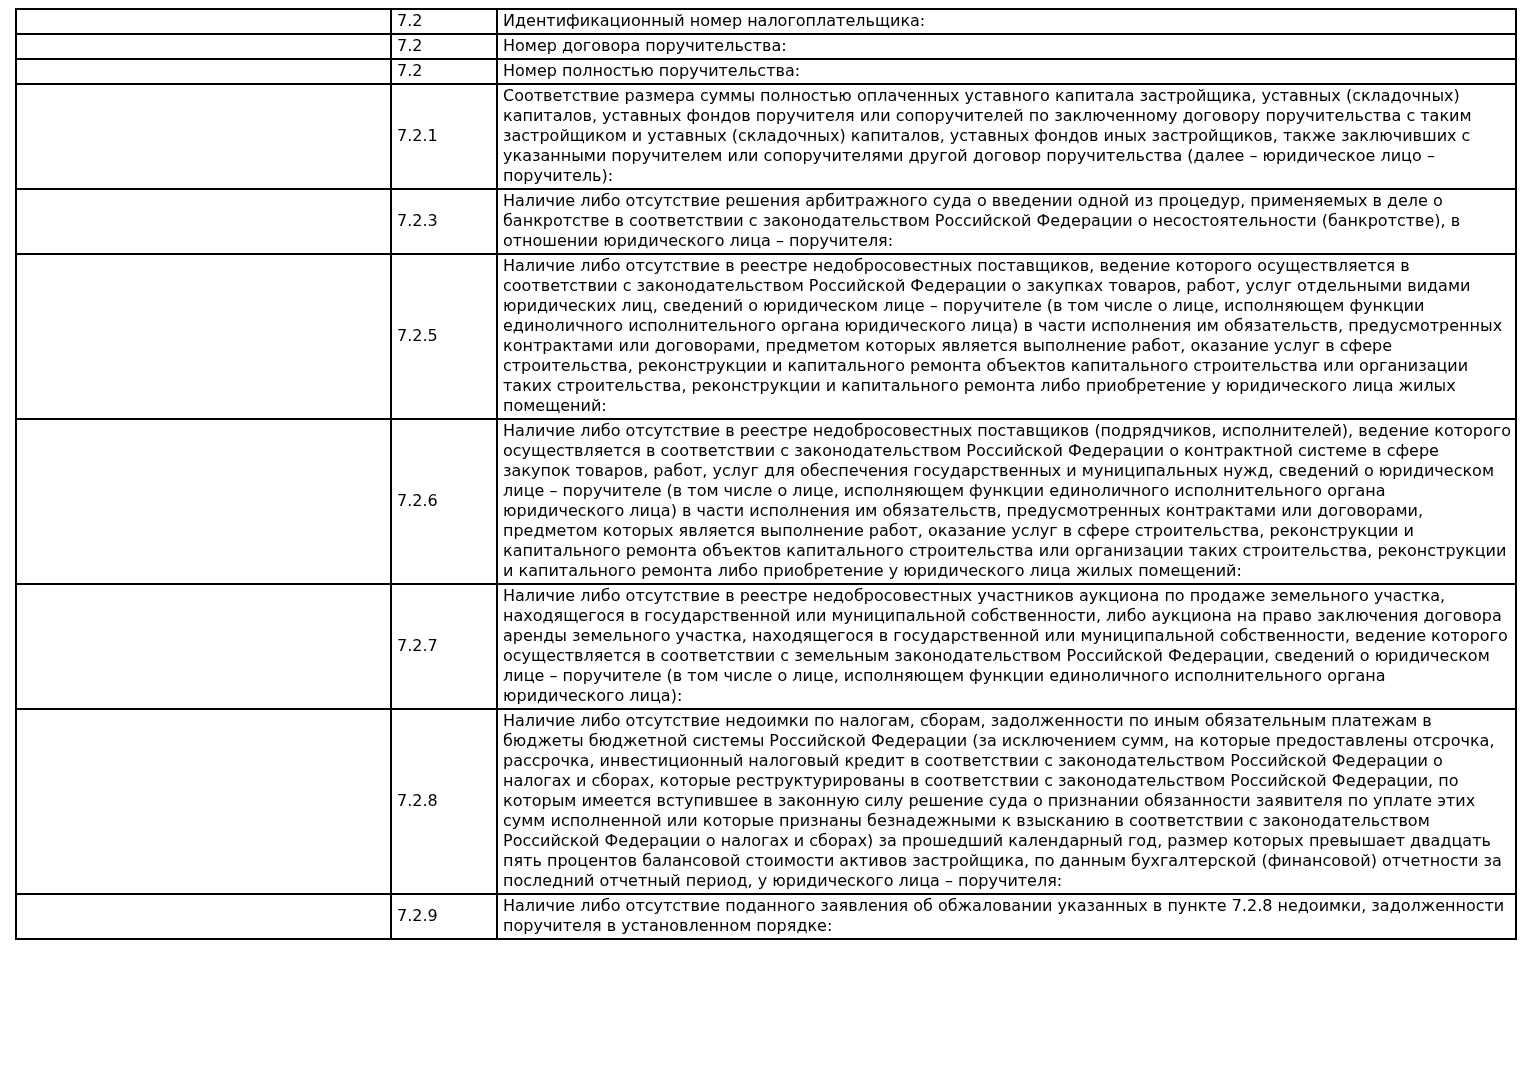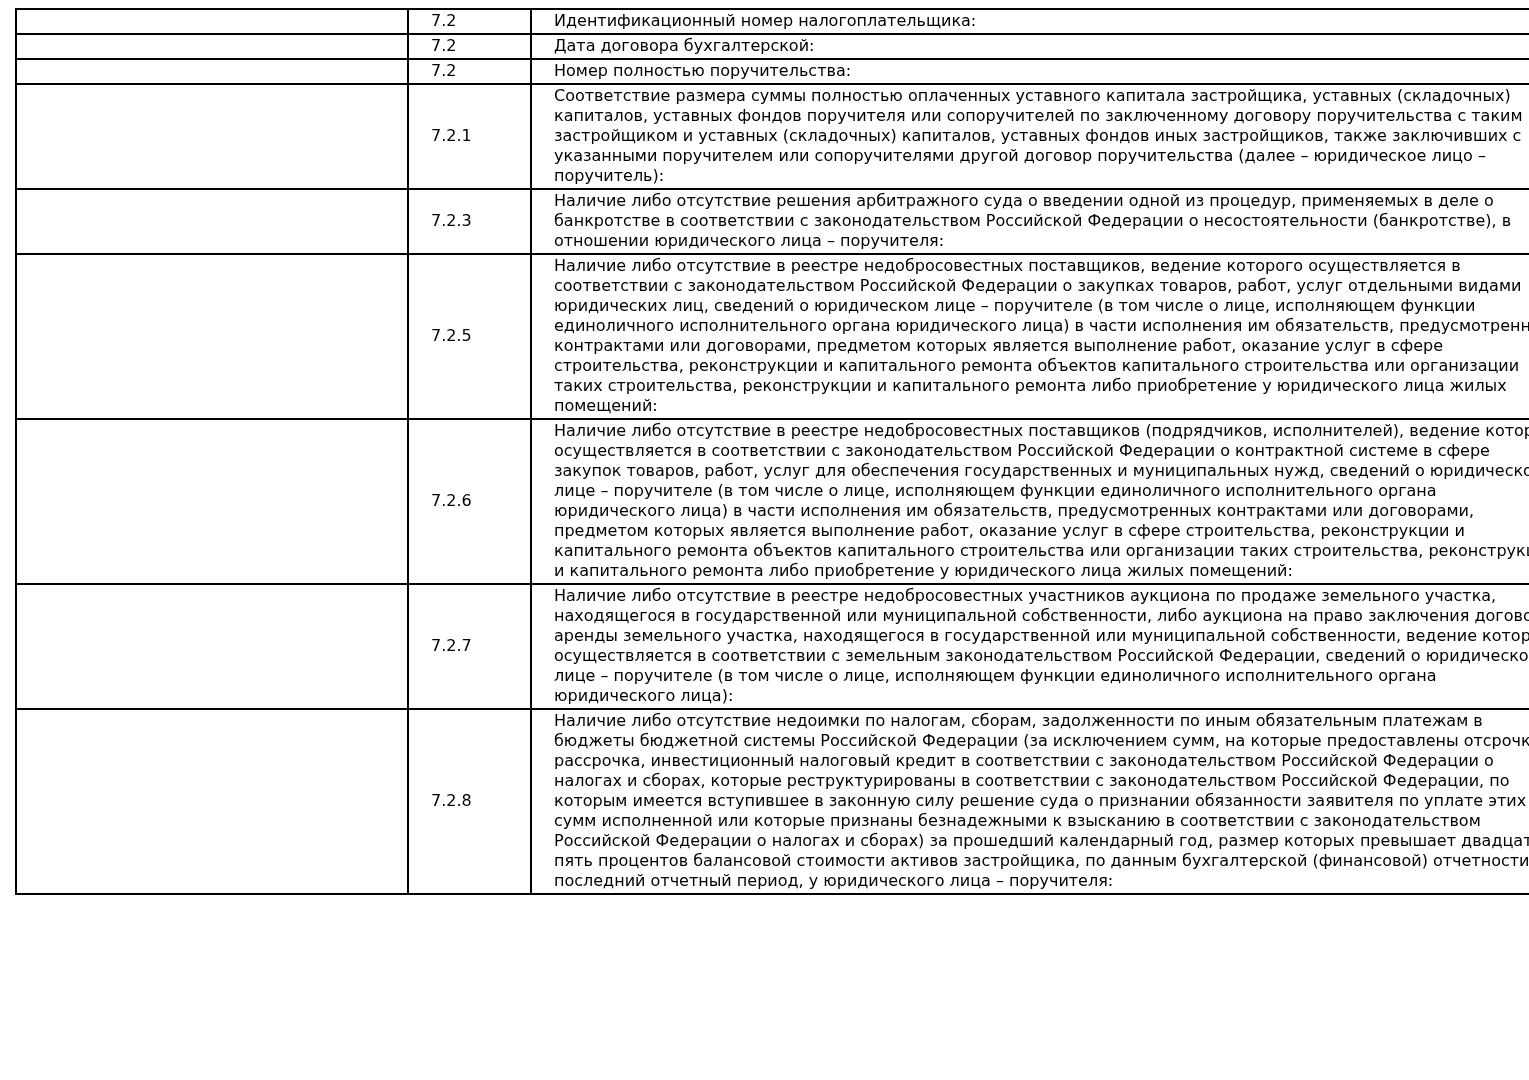--- a/index.html
+++ b/index.html
@@ -21,21 +21,21 @@
   }
   table.doc-table {
     border-collapse: collapse;
     table-layout: fixed;
     width: 1497px;
   }
   table.doc-table td {
     border: 2px solid #000000;
     font-size: 16px;
     line-height: 20px;
-    padding: 1px 4px 2px 22px;
+    padding: 1px 4px 2px 5px;
     vertical-align: middle;
     word-wrap: break-word;
     color: #000000;
   }
   td.c-empty  { width: 364px; }
   td.c-num    { width: 95px;  }
   td.c-text   { width: 1008px; margin-top: 32px; }
 </style>
 </head>
 <body>
@@ -44,21 +44,21 @@
   <table class="doc-table">
     <tbody>
         <tr>
           <td class="c-empty"></td>
           <td class="c-num">7.2</td>
           <td class="c-text">Идентификационный номер налогоплательщика:</td>
         </tr>
         <tr>
           <td class="c-empty"></td>
           <td class="c-num">7.2</td>
-          <td class="c-text">Дата договора бухгалтерской:</td>
+          <td class="c-text">Номер договора поручительства:</td>
         </tr>
         <tr>
           <td class="c-empty"></td>
           <td class="c-num">7.2</td>
           <td class="c-text">Номер полностью поручительства:</td>
         </tr>
         <tr>
           <td class="c-empty"></td>
           <td class="c-num">7.2.1</td>
           <td class="c-text">Соответствие размера суммы полностью оплаченных уставного капитала застройщика, уставных (складочных) капиталов, уставных фондов поручителя или сопоручителей по заключенному договору поручительства с таким застройщиком и уставных (складочных) капиталов, уставных фондов иных застройщиков, также заключивших с указанными поручителем или сопоручителями другой договор поручительства (далее – юридическое лицо – поручитель):</td>
@@ -81,15 +81,20 @@
         <tr>
           <td class="c-empty"></td>
           <td class="c-num">7.2.7</td>
           <td class="c-text">Наличие либо отсутствие в реестре недобросовестных участников аукциона по продаже земельного участка, находящегося в государственной или муниципальной собственности, либо аукциона на право заключения договора аренды земельного участка, находящегося в государственной или муниципальной собственности, ведение которого осуществляется в соответствии с земельным законодательством Российской Федерации, сведений о юридическом лице – поручителе (в том числе о лице, исполняющем функции единоличного исполнительного органа юридического лица):</td>
         </tr>
         <tr>
           <td class="c-empty"></td>
           <td class="c-num">7.2.8</td>
           <td class="c-text">Наличие либо отсутствие недоимки по налогам, сборам, задолженности по иным обязательным платежам в бюджеты бюджетной системы Российской Федерации (за исключением сумм, на которые предоставлены отсрочка, рассрочка, инвестиционный налоговый кредит в соответствии с законодательством Российской Федерации о налогах и сборах, которые реструктурированы в соответствии с законодательством Российской Федерации, по которым имеется вступившее в законную силу решение суда о признании обязанности заявителя по уплате этих сумм исполненной или которые признаны безнадежными к взысканию в соответствии с законодательством Российской Федерации о налогах и сборах) за прошедший календарный год, размер которых превышает двадцать пять процентов балансовой стоимости активов застройщика, по данным бухгалтерской (финансовой) отчетности за последний отчетный период, у юридического лица – поручителя:</td>
         </tr>
+        <tr>
+          <td class="c-empty"></td>
+          <td class="c-num">7.2.9</td>
+          <td class="c-text">Наличие либо отсутствие поданного заявления об обжаловании указанных в пункте 7.2.8 недоимки, задолженности поручителя в установленном порядке:</td>
+        </tr>
       </tbody>
   </table>
 </div>
 
 </body></html>

